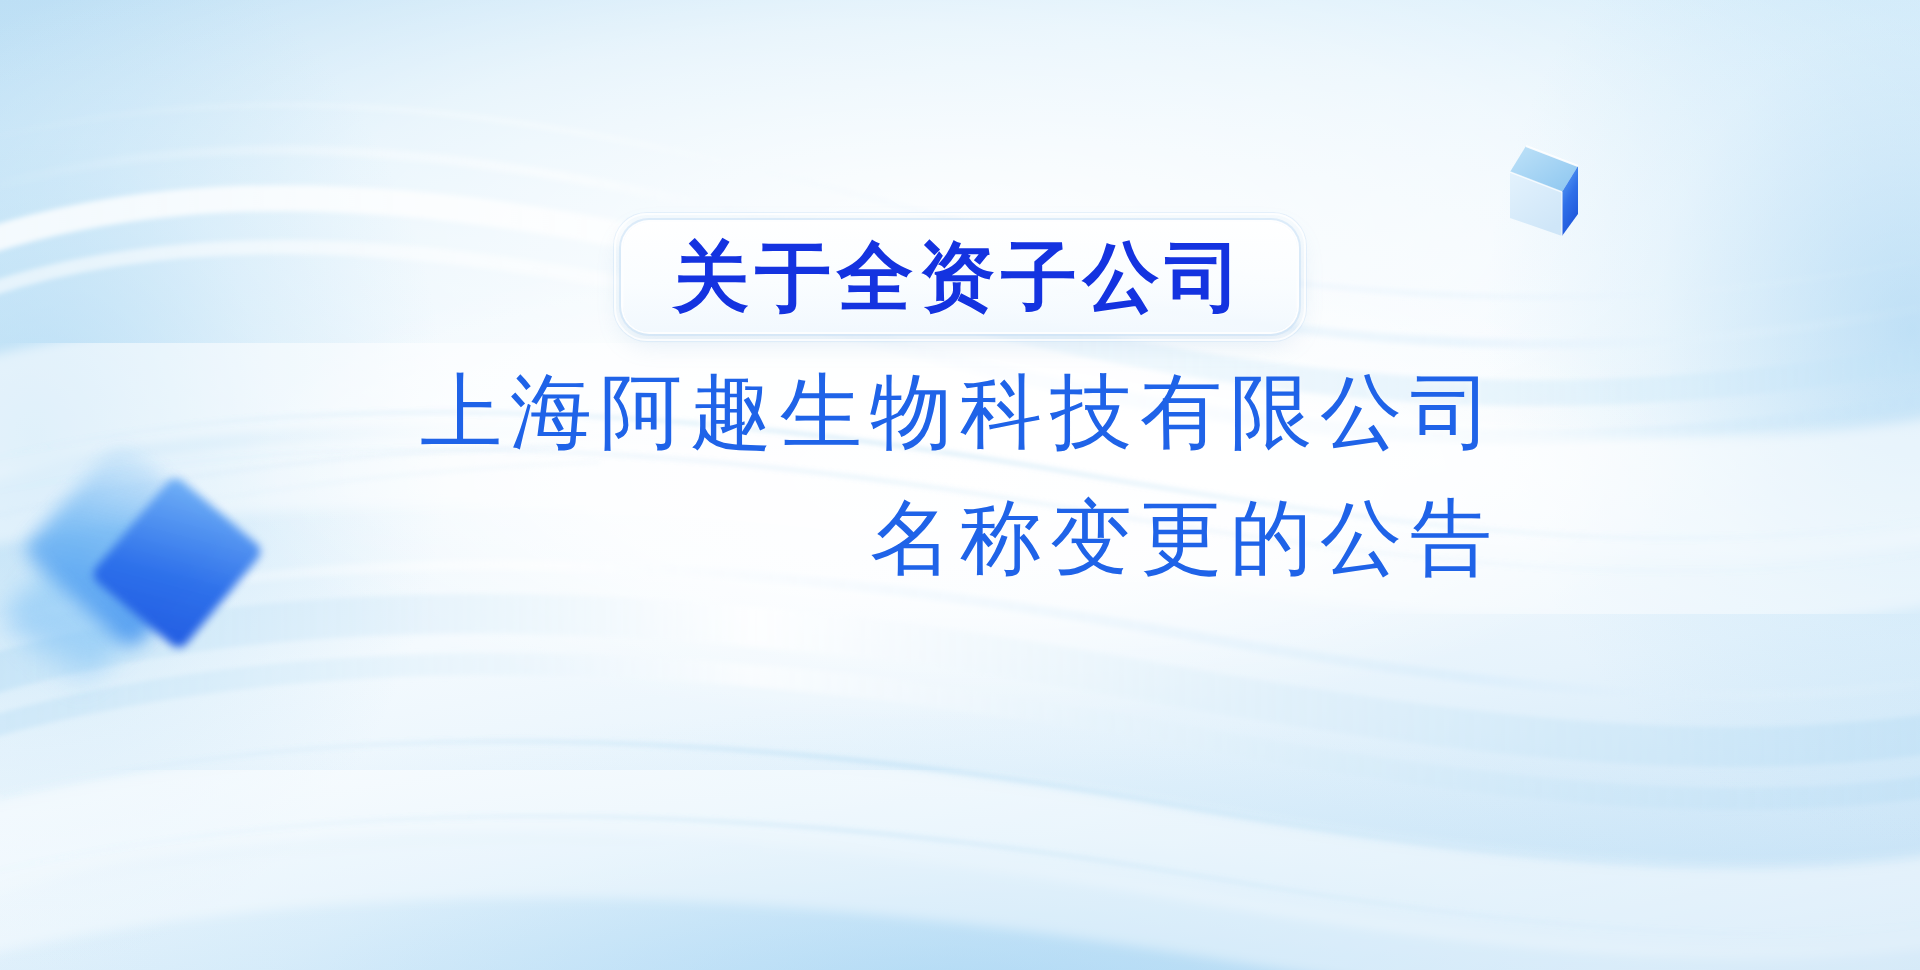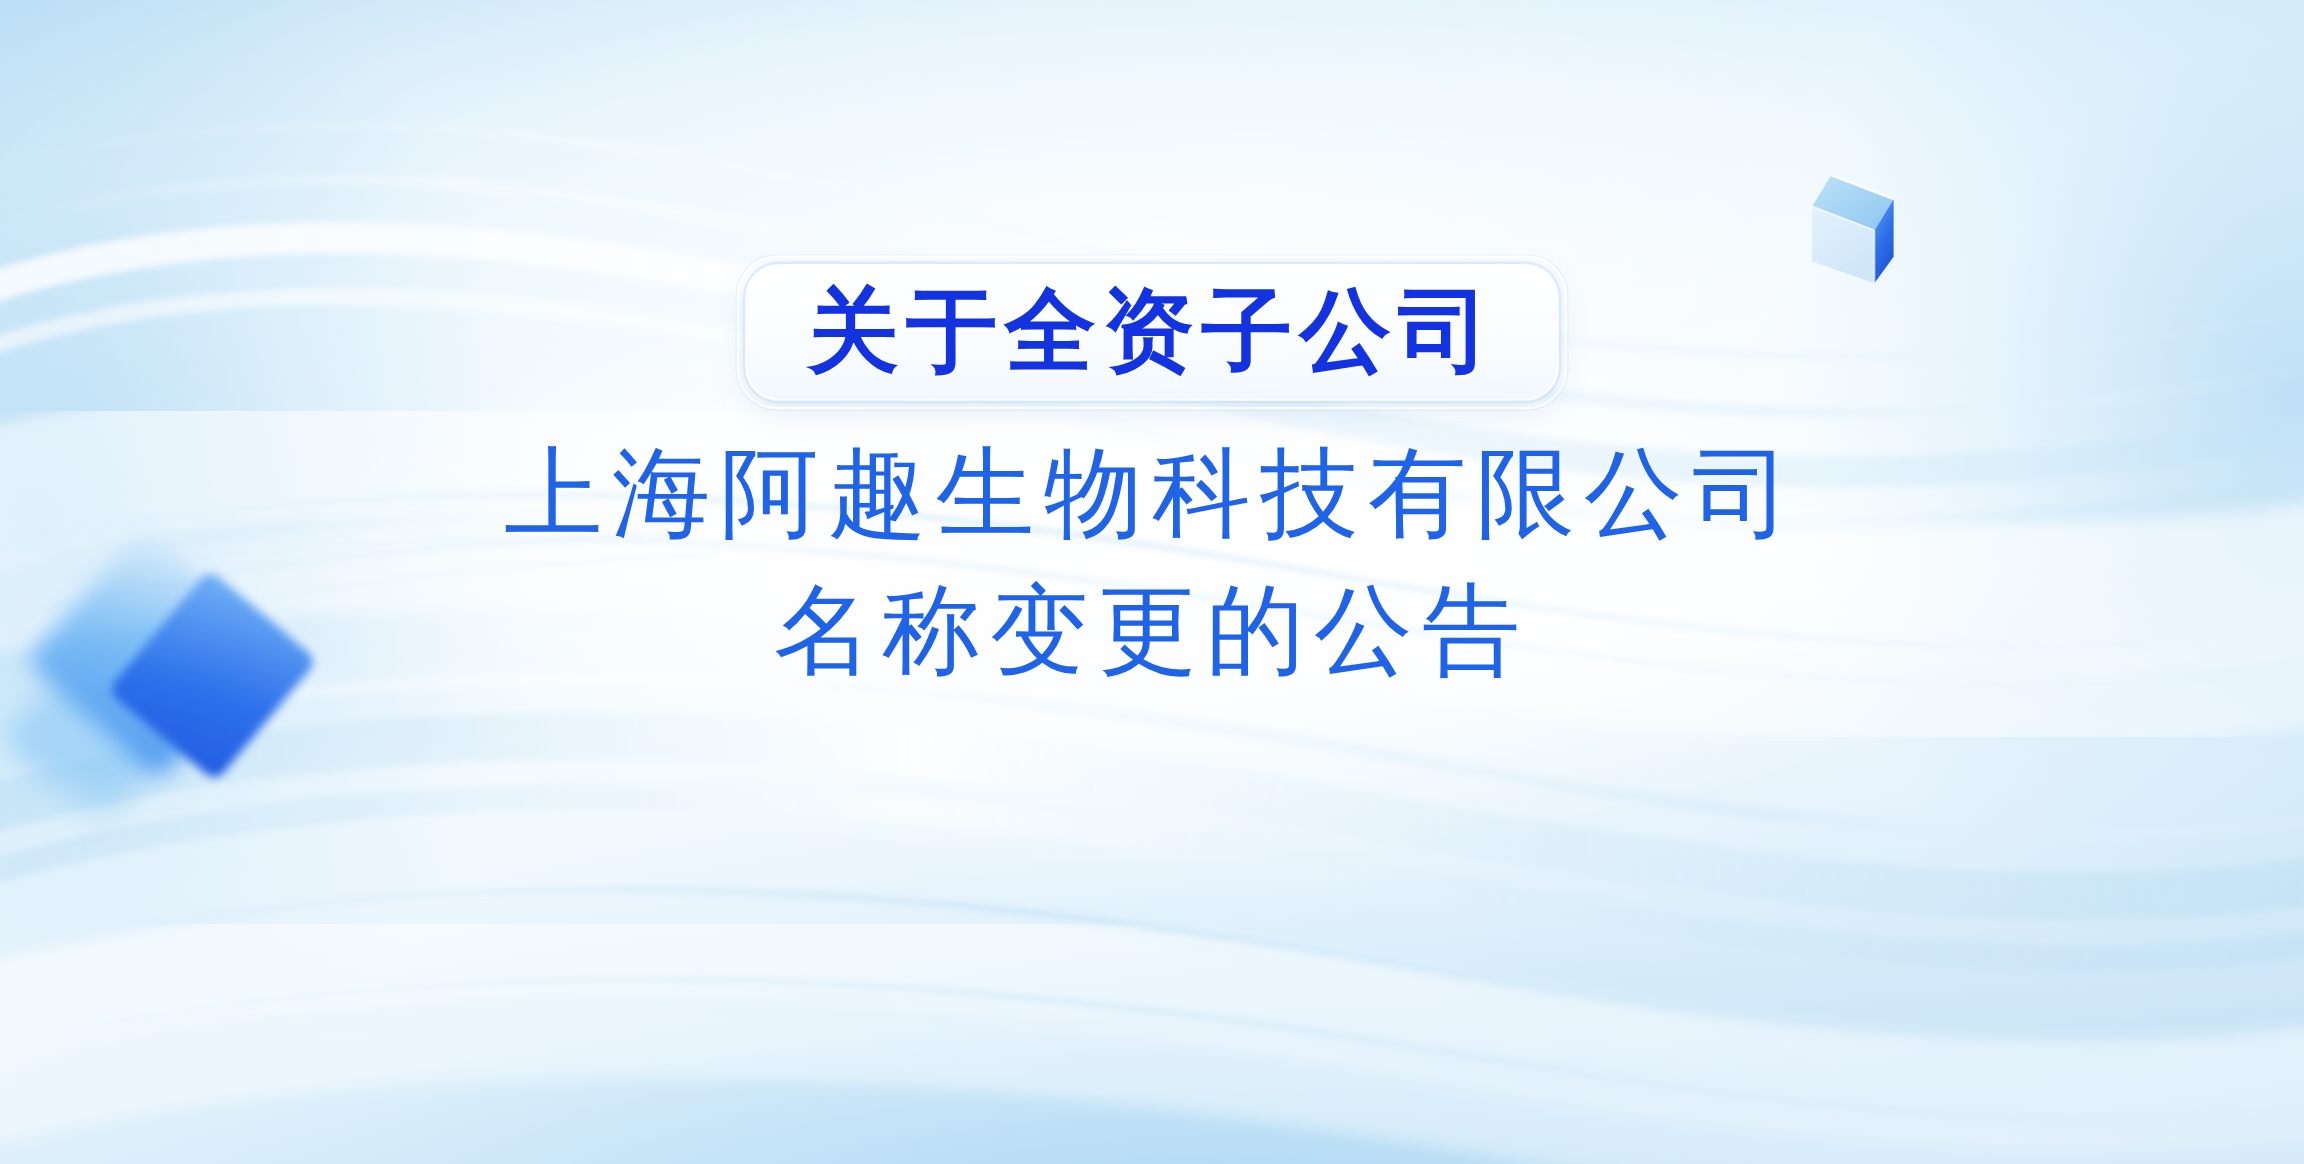--- a/index.html
+++ b/index.html
@@ -179,21 +179,22 @@
   .headline-line {
     display: block;
     font-size: 82px;
     font-weight: 400;
     letter-spacing: 8px;
     color: #1f63e8;
     white-space: nowrap;
     text-shadow: 0 2px 6px rgba(255,255,255,0.55);
   }
   .headline-line.line-2 {
-    margin-top: 6px;
+    margin-top: 18px;
+    text-align: right;
   }
 </style>
 </head>
 <body>
 
 <div class="banner">
 
   <div class="bg-wash-top"></div>
   <div class="bg-tint-left"></div>
   <div class="bg-tint-right"></div>

